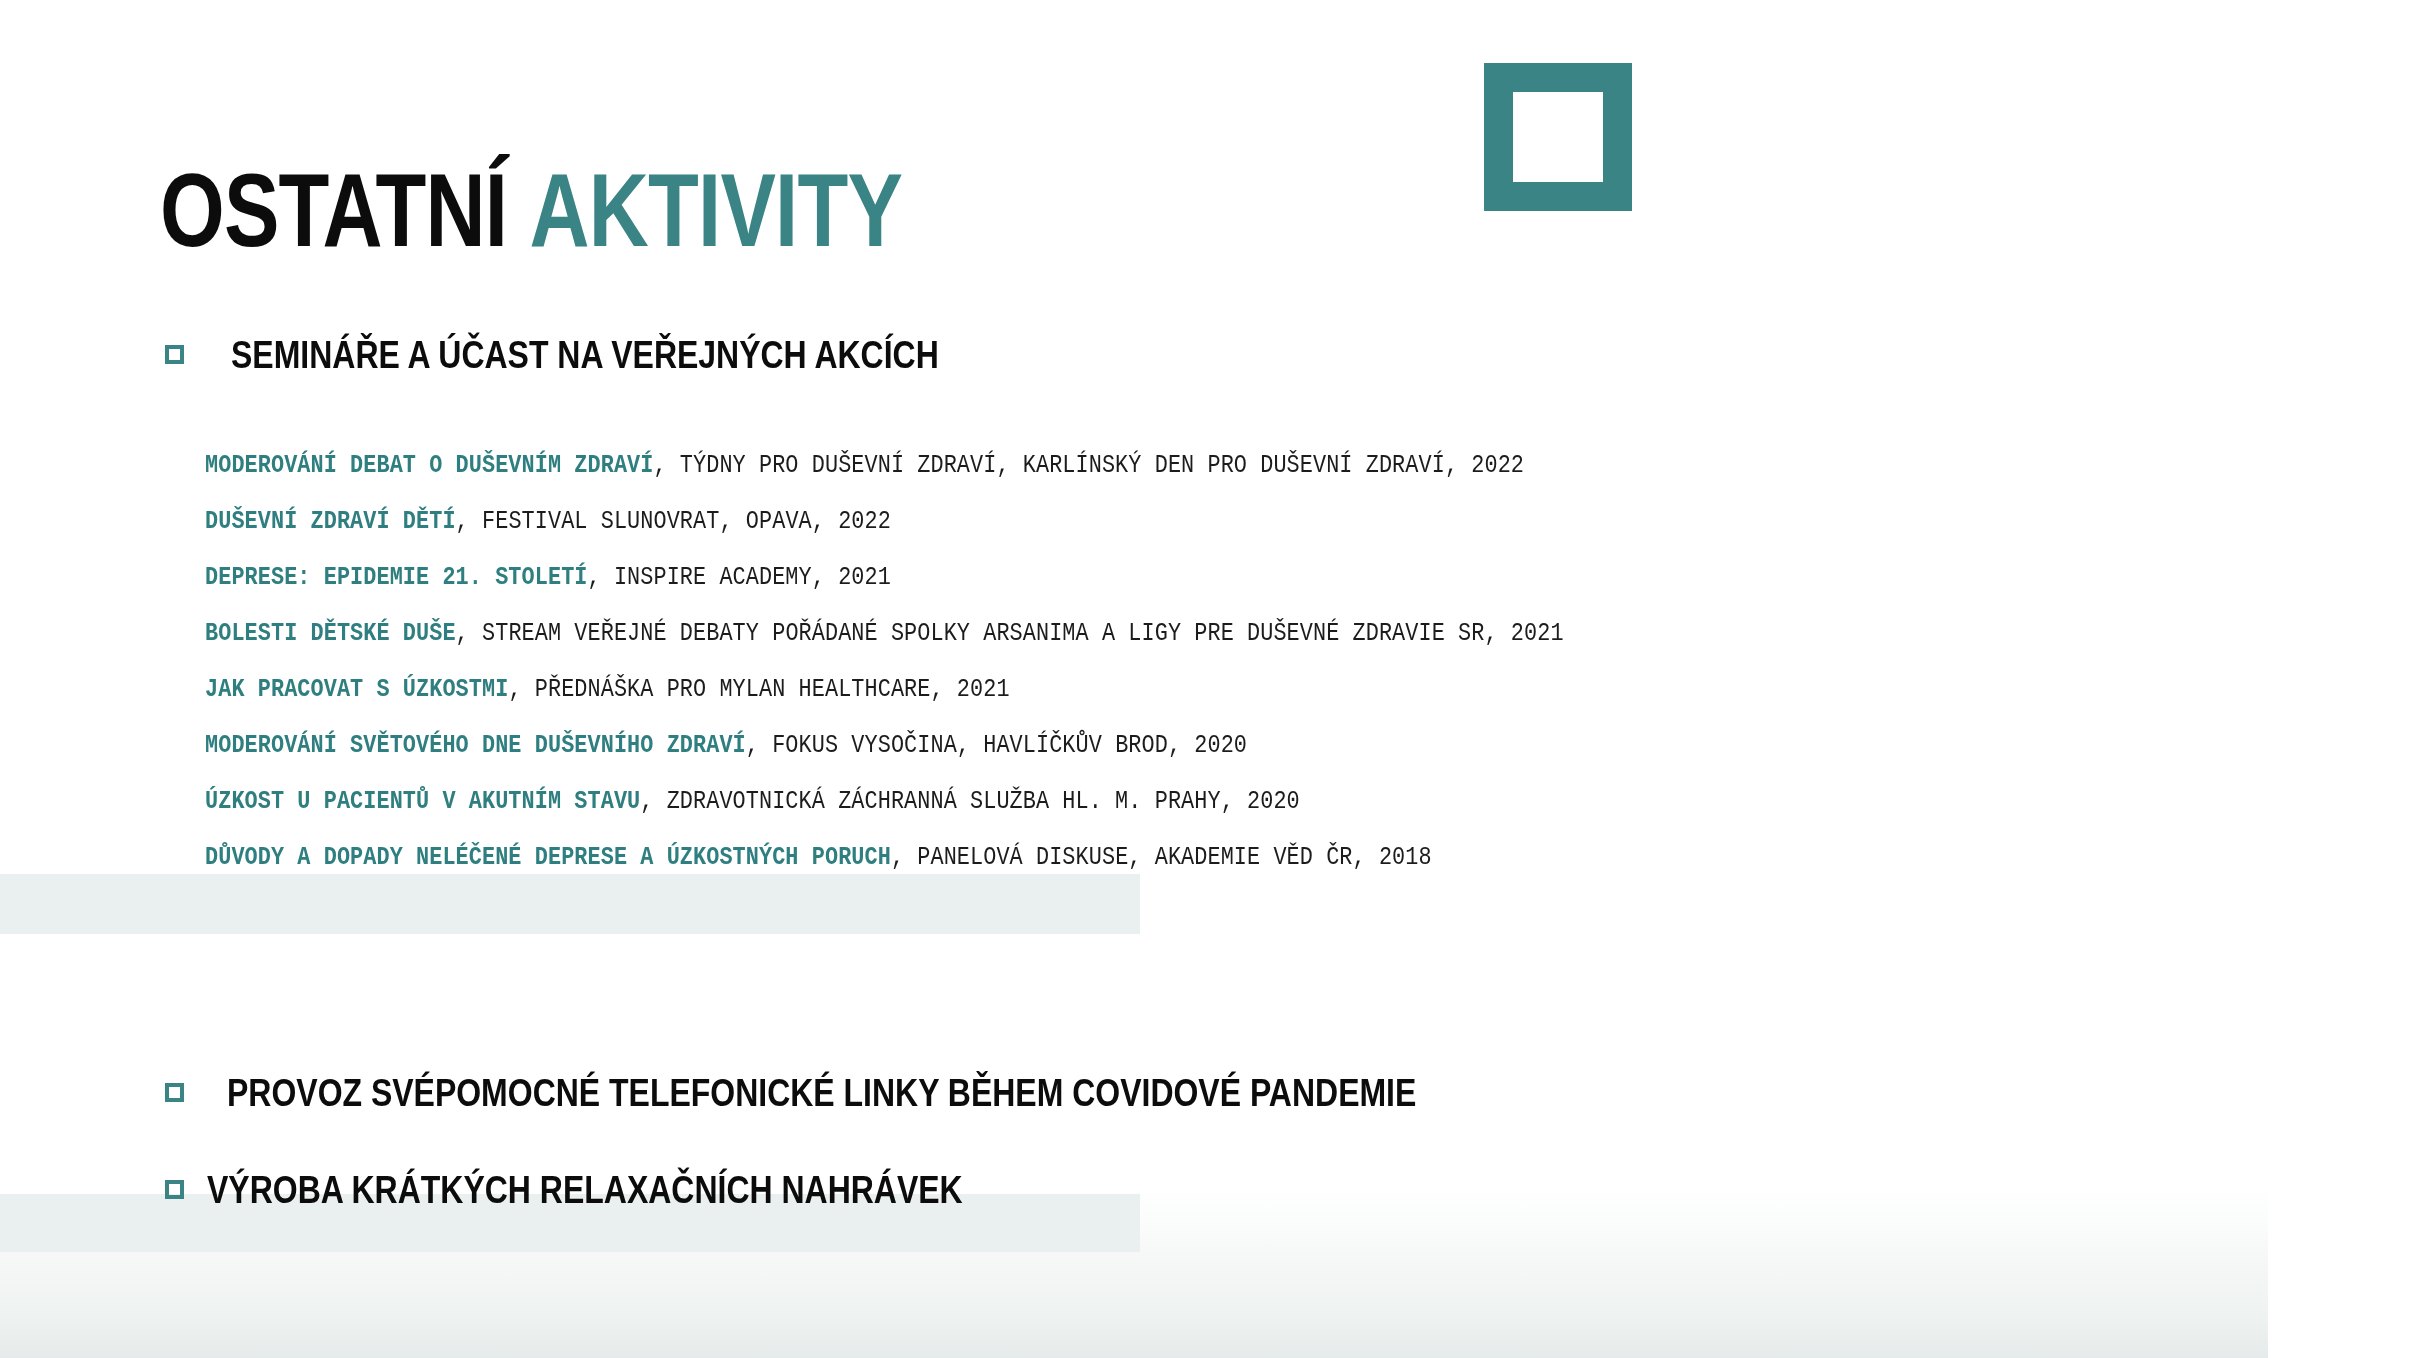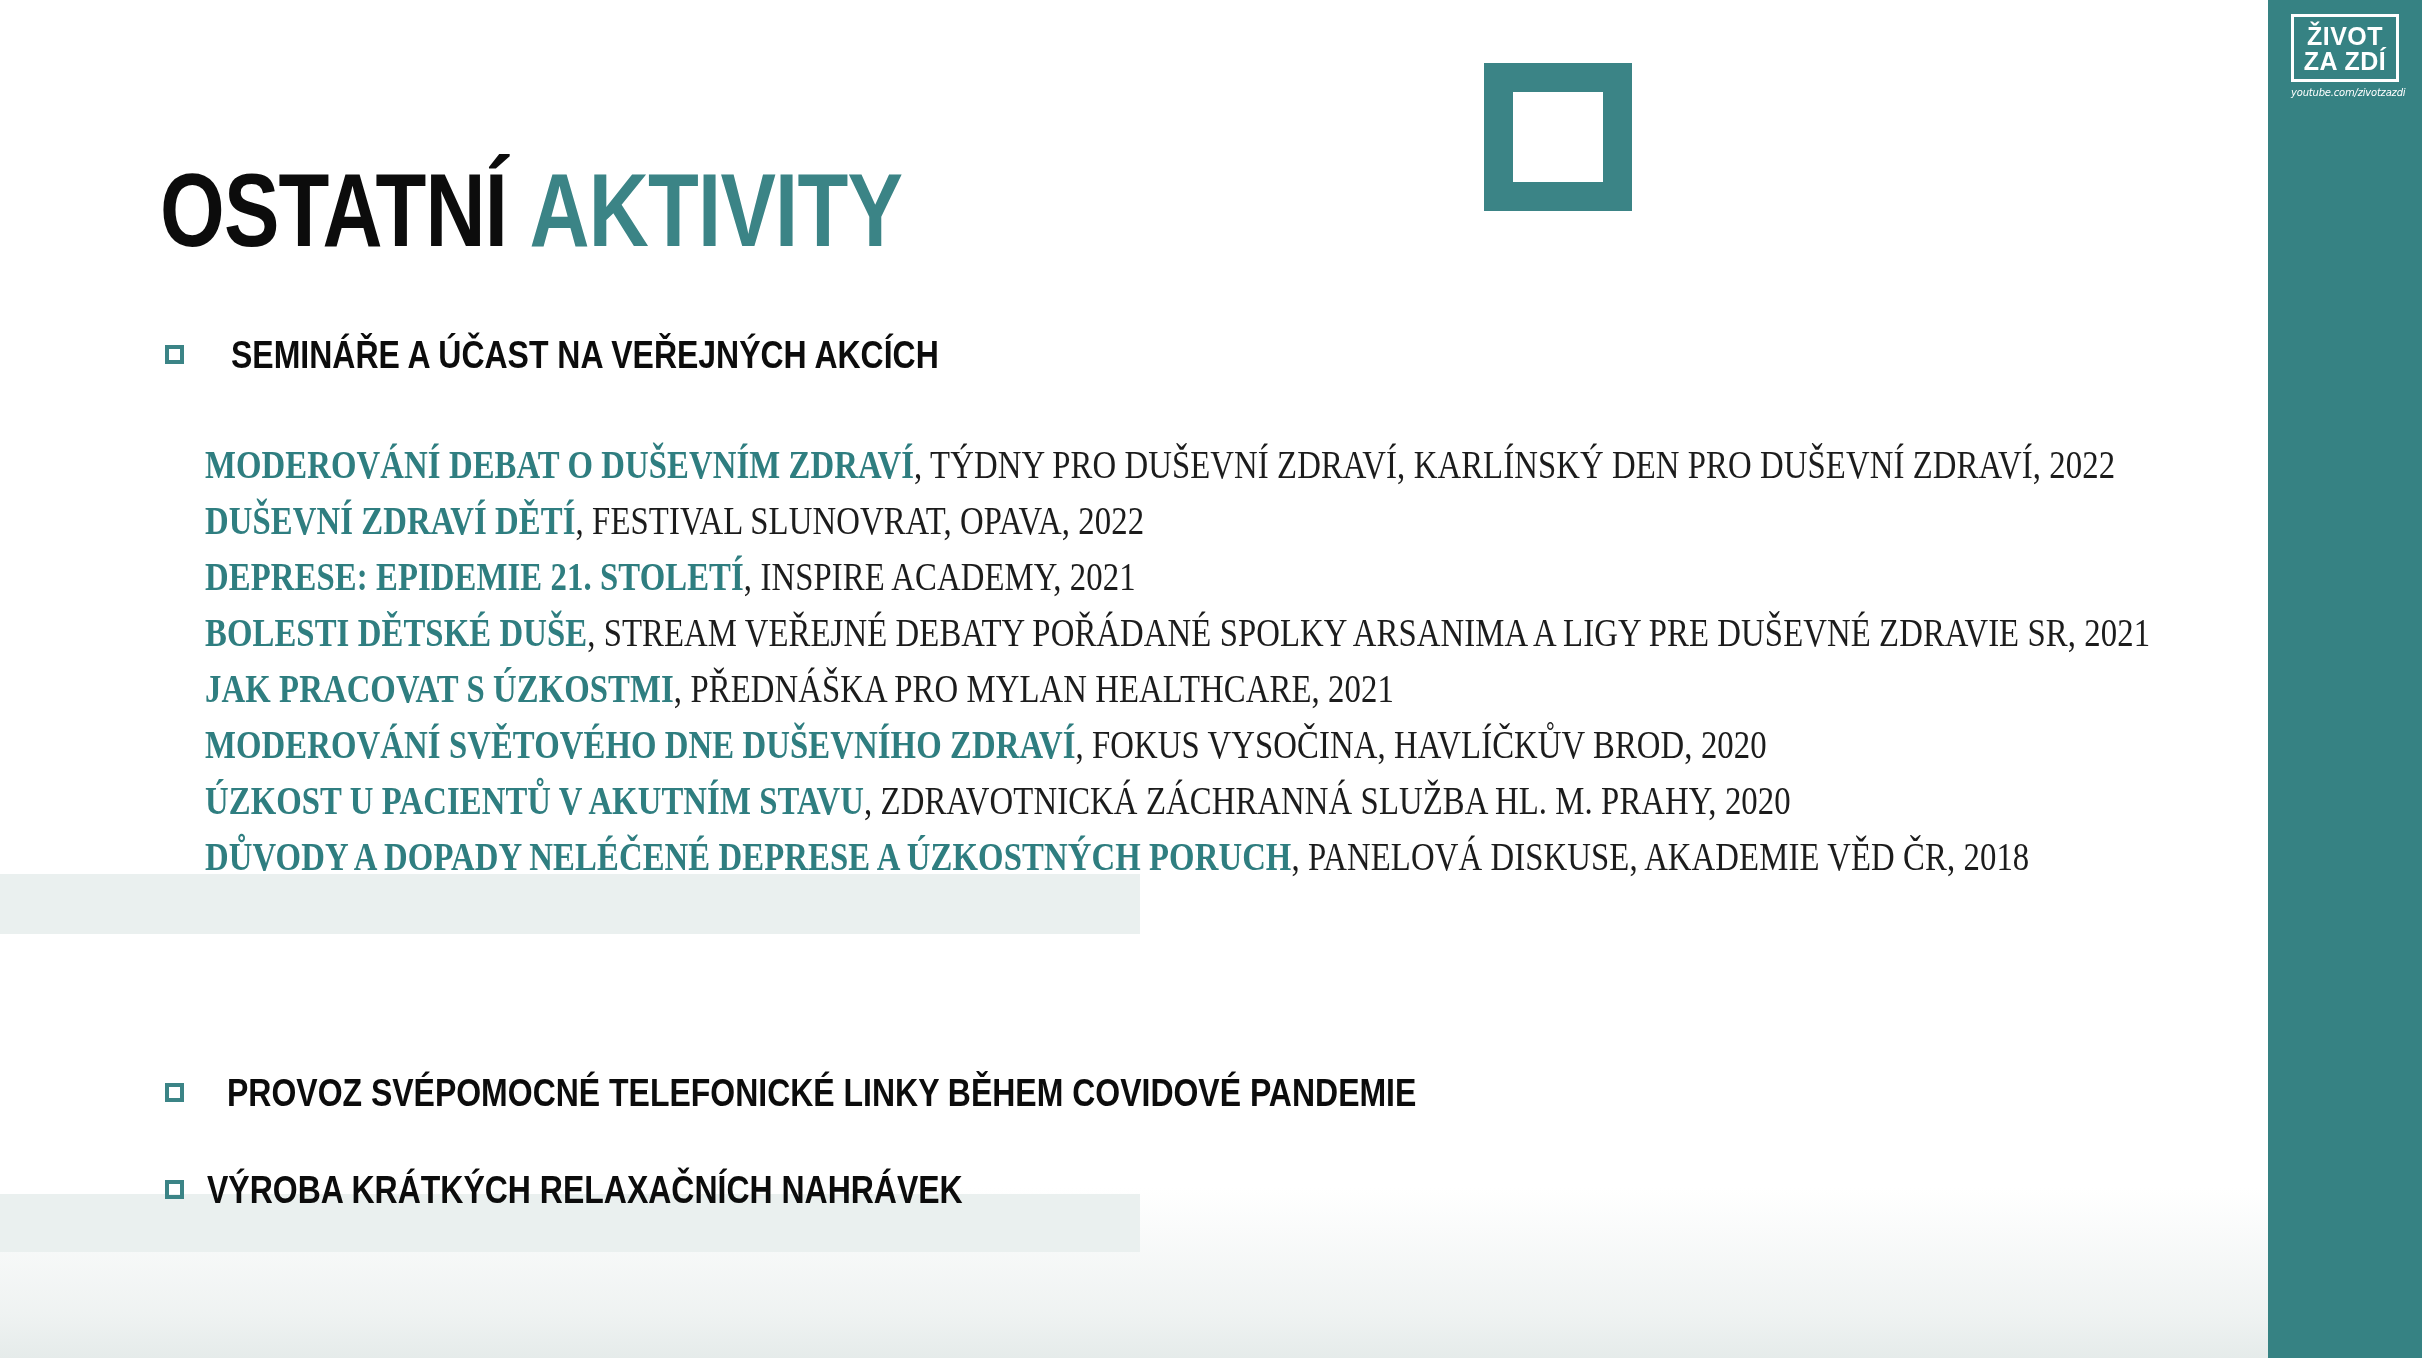--- a/index.html
+++ b/index.html
@@ -175,22 +175,22 @@
   .sub-list {
     position: absolute;
     left: 205px;
     top: 437px;
     width: 2050px;
   }
   .sub-line {
     height: 56px;
     line-height: 56px;
     white-space: nowrap;
-    font-family: Liberation Serif, serif;
-    font-size: 39px;
+    font-family: Liberation Mono, monospace;
+    font-size: 26px;
     color: #1c1c1c;
   }
   .sub-inner {
     display: inline-block;
     transform: scaleX(0.84);
     transform-origin: left center;
   }
   .sub-lead {
     font-weight: bold;
     color: #2f7e80;
@@ -209,29 +209,20 @@
 
   <div class="bottom-wash"></div>
 
   <div class="mint-b"></div>
   <div class="mint-a"></div>
   <div class="mint-c"></div>
   <div class="mint-cut"></div>
 
   <div class="deco-square"></div>
 
-  <div class="sidebar">
-    <div class="logo">
-      <div class="logo-box">
-        <div class="logo-line">ŽIVOT</div>
-        <div class="logo-line">ZA ZDÍ</div>
-      </div>
-      <div class="logo-url">youtube.com/zivotzazdi</div>
-    </div>
-  </div>
 
   <div class="title">
     <span class="t-dark">OSTATNÍ</span><span class="t-dark">&nbsp;</span><span class="t-teal">AKTIVITY</span>
   </div>
 
   <div class="content">
 
     <div class="sec-row" style="left:165px; top:335px;gap:24px;">
       <span class="bullet-sq"></span>
       <span class="sec-label">SEMINÁŘE A ÚČAST NA VEŘEJNÝCH AKCÍCH</span>

